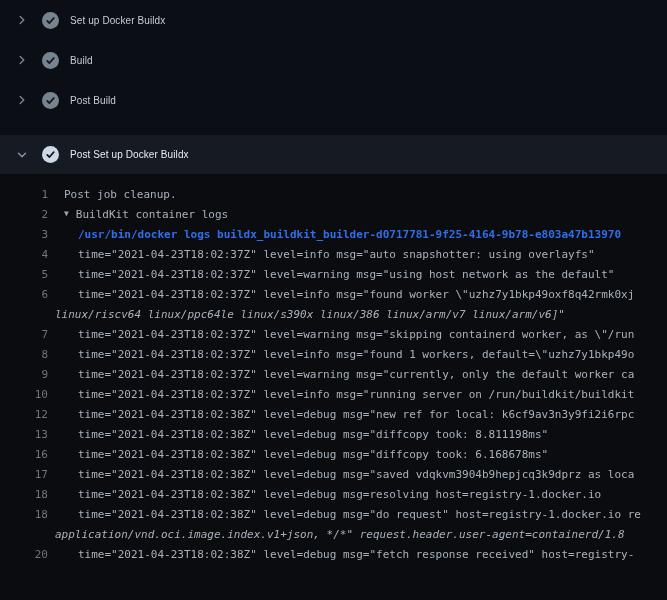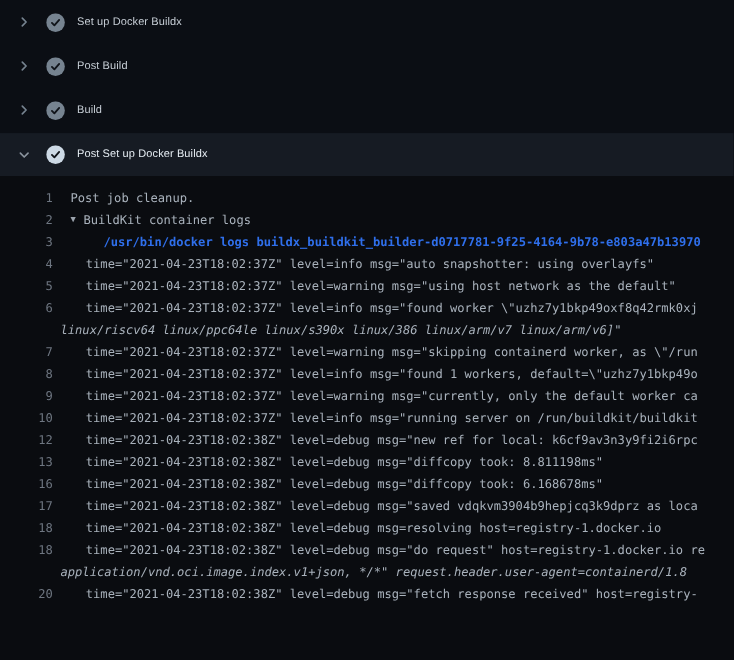--- a/index.html
+++ b/index.html
@@ -8,21 +8,21 @@
     background:#0b0e14;
     font-family:"Liberation Sans", sans-serif;
     -webkit-font-smoothing:antialiased;
   }
   
   .steps { width:667px; }
   .step-row {
     height:40px; display:flex; align-items:center;
     padding:0 0 0 14px; cursor:pointer; box-sizing:border-box;
   }
-  .step-row.expanded { background:var(--expanded-row-bg,#161b23); height:39px; margin-top:1px; }
+  .step-row.expanded { background:var(--expanded-row-bg,#161b23); height:39px; margin-top:15px; }
   .chev { width:15px; height:15px; display:flex; align-items:center; justify-content:center; flex:0 0 auto; }
   .check { width:17px; height:17px; margin-left:13px; flex:0 0 auto; display:flex; }
   .step-label {
     margin-left:11px; font-size:10px; color:#c6cdd5; letter-spacing:.1px;
     white-space:nowrap;
   }
   .step-row.expanded .step-label { color:#e6edf3; }
   
   .log-area {
     width:667px; height:460px; box-sizing:border-box;
@@ -31,21 +31,21 @@
     font-size:11px; color:var(--log-text,#a9b2bc);
   }
   .lrow { display:flex; height:20px; line-height:20px; white-space:pre; }
   .lnum {
     width:48px; min-width:48px; text-align:right;
     color:var(--line-number,#6e7681); cursor:pointer; user-select:none;
   }
   .ltext { padding-left:30px; overflow:hidden; min-width:0; flex:1; }
   .row-plain .ltext, .row-group .ltext { padding-left:16px; }
   .row-wrap .ltext { padding-left:7px;font-style:italic; }
-  .row-command .ltext { color:var(--command-blue,#2f6feb); font-weight:bold;margin-left:16px; }
+  .row-command .ltext { color:var(--command-blue,#2f6feb); font-weight:bold; }
   .row-group .ltext { cursor:pointer; }
   .tri { font-size:8px; margin-right:7px; position:relative; top:-2px; color:#9ba3ad; display:inline-block; }
 </style>
 </head>
 <body>
 
 <div class="steps">
 
   <div class="step-row">
     <span class="chev">
@@ -67,36 +67,36 @@
       <svg width="14" height="14" viewBox="0 0 16 16">
           <path d="M6 4l4 4-4 4" fill="none" stroke="#768390" stroke-width="1.7" stroke-linecap="round" stroke-linejoin="round"></path>
         </svg>
     </span>
     <span class="check">
       <svg width="17" height="17" viewBox="0 0 16 16">
           <circle cx="8" cy="8" r="8" fill="#768390"></circle>
           <path d="M4.9 8.3l2.1 2.1 4.1-4.6" fill="none" stroke="#10141a" stroke-width="1.6" stroke-linecap="round" stroke-linejoin="round"></path>
         </svg>
     </span>
-    <span class="step-label">Post Build</span>
+    <span class="step-label">Build</span>
   </div>
 
   <div class="step-row">
     <span class="chev">
       <svg width="14" height="14" viewBox="0 0 16 16">
           <path d="M6 4l4 4-4 4" fill="none" stroke="#768390" stroke-width="1.7" stroke-linecap="round" stroke-linejoin="round"></path>
         </svg>
     </span>
     <span class="check">
       <svg width="17" height="17" viewBox="0 0 16 16">
           <circle cx="8" cy="8" r="8" fill="#768390"></circle>
           <path d="M4.9 8.3l2.1 2.1 4.1-4.6" fill="none" stroke="#10141a" stroke-width="1.6" stroke-linecap="round" stroke-linejoin="round"></path>
         </svg>
     </span>
-    <span class="step-label">Build</span>
+    <span class="step-label">Post Build</span>
   </div>
 
   <div class="step-row expanded">
     <span class="chev">
       <svg width="14" height="14" viewBox="0 0 16 16">
           <path d="M4 6l4 4 4-4" fill="none" stroke="#8b949e" stroke-width="1.7" stroke-linecap="round" stroke-linejoin="round"></path>
         </svg>
     </span>
     <span class="check">
       <svg width="17" height="17" viewBox="0 0 16 16">

